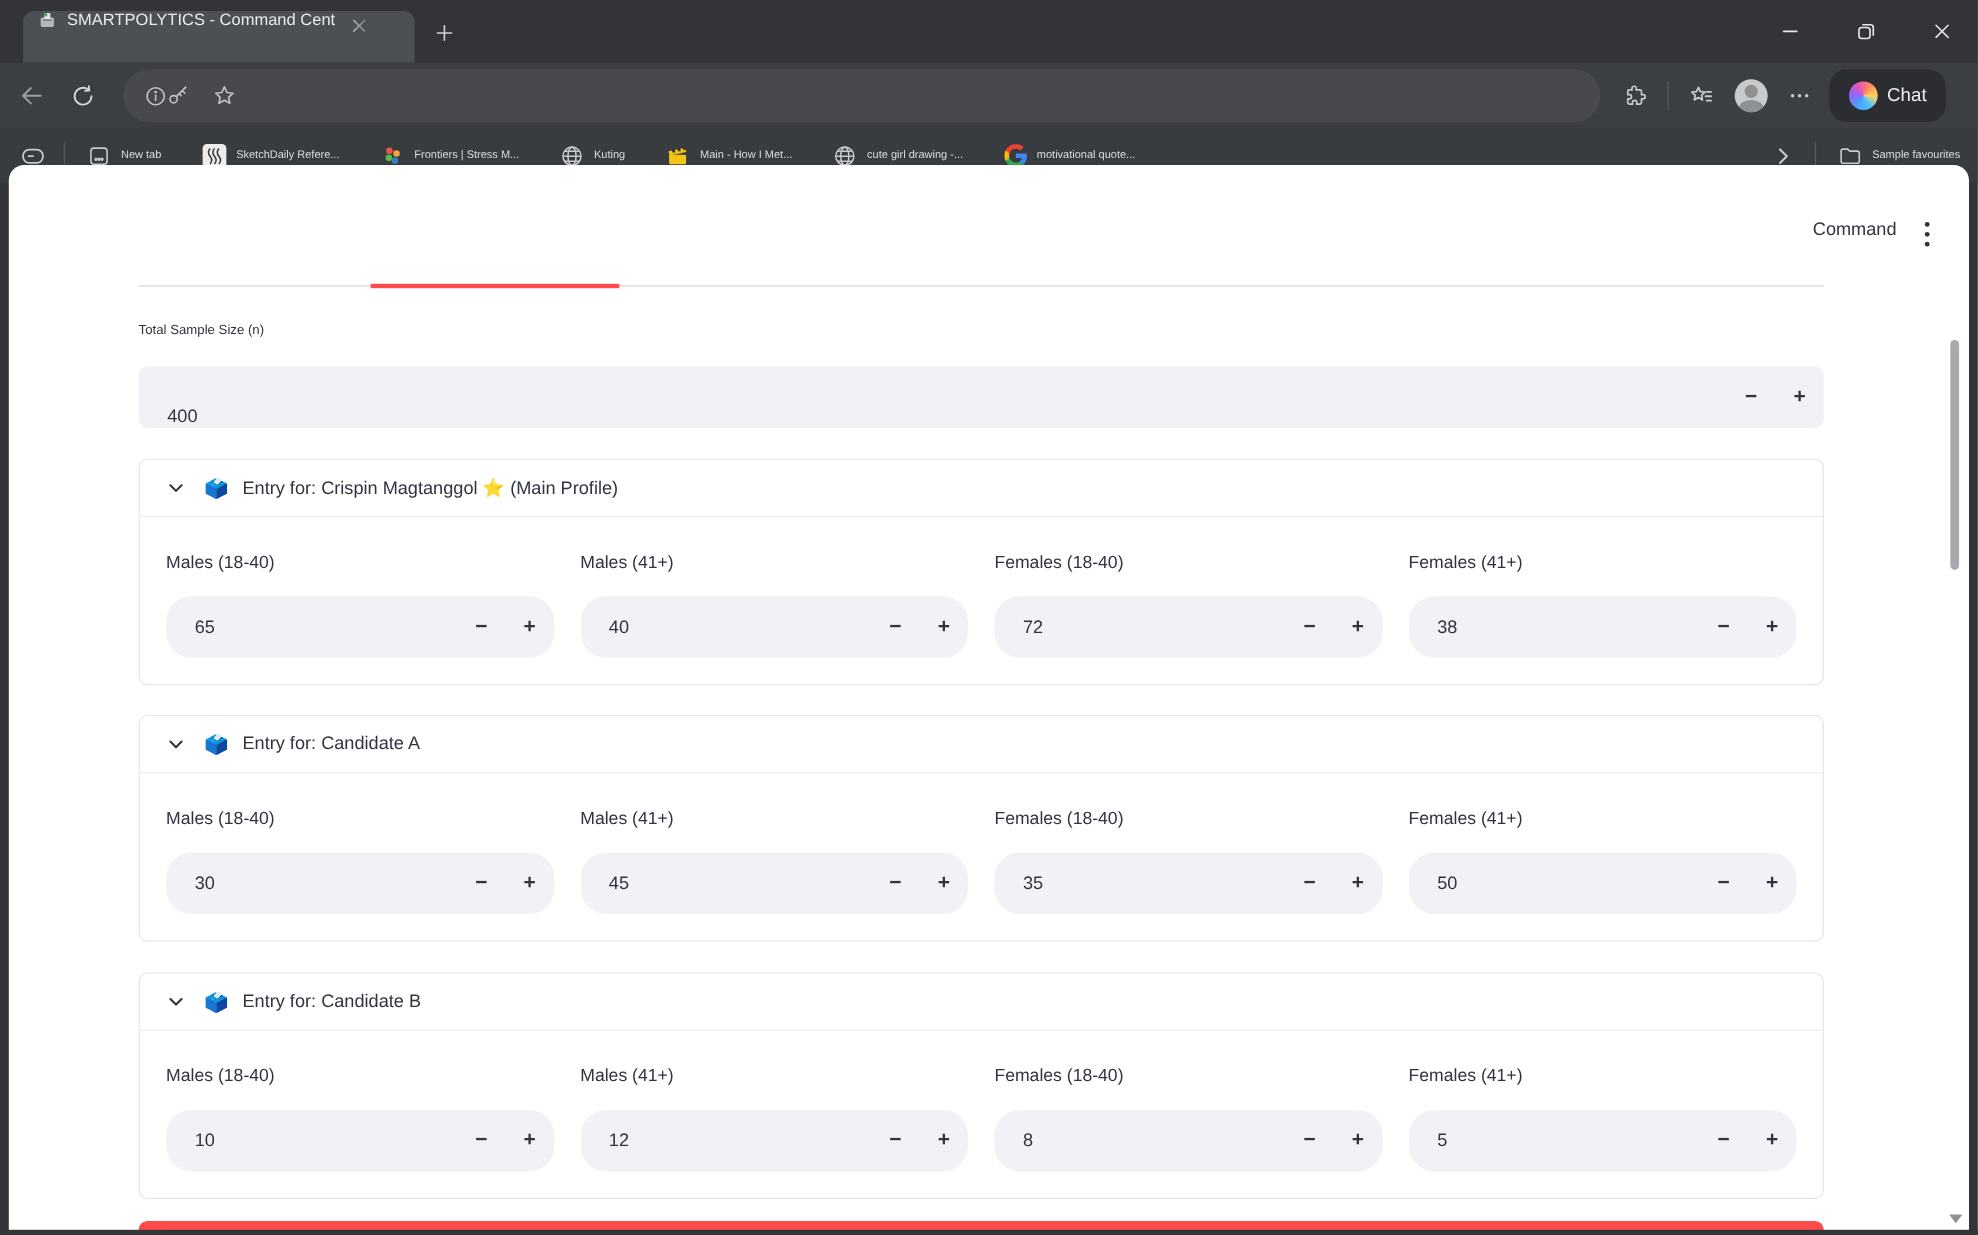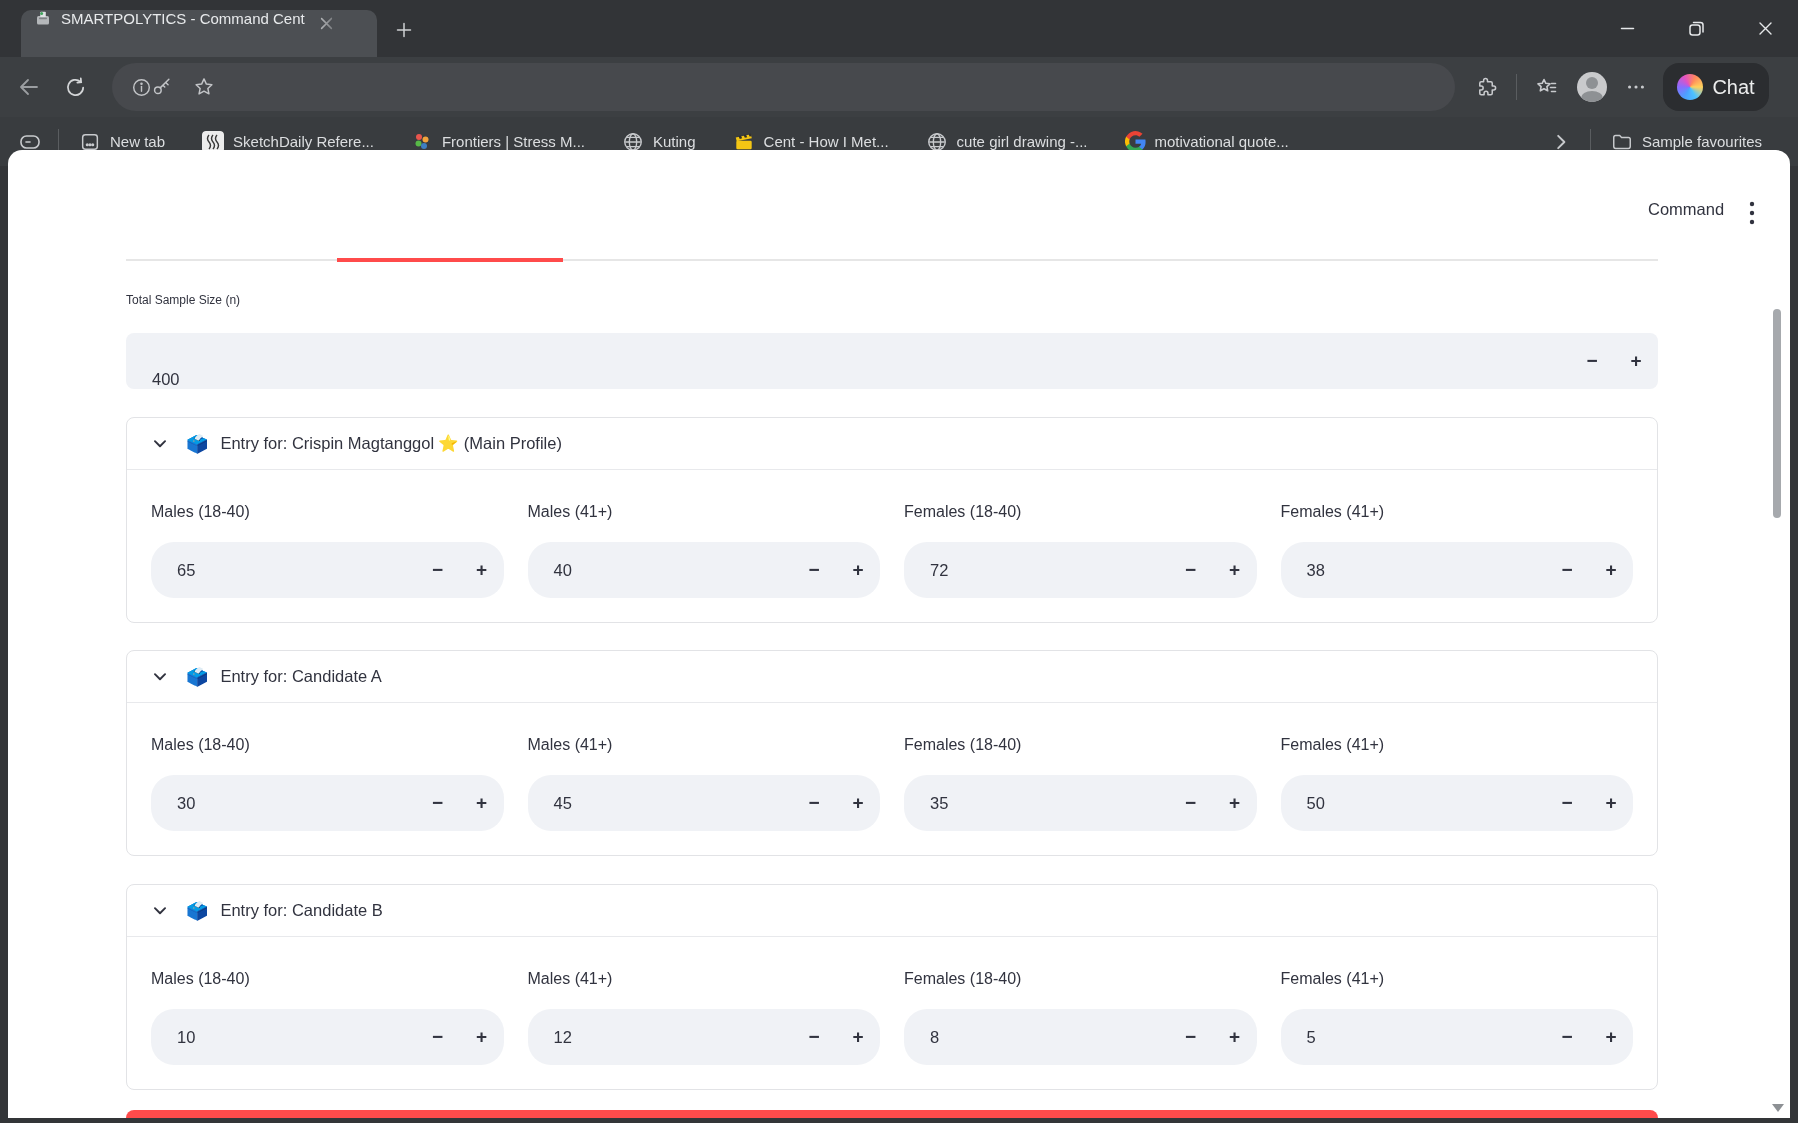--- a/index.html
+++ b/index.html
@@ -45,25 +45,25 @@
   .pill-icons { display:flex; align-items:center; gap:20px; }
   .tb-icons { display:flex; align-items:center; gap:18px; margin-left:20px; }
   .vsep { width:1px; height:26px; background:#5a5d60; }
   .avatar { width:30px; height:30px; border-radius:50%; background:#c9cacc; position:relative; overflow:hidden; }
   .avatar .head { position:absolute; left:9px; top:5px; width:12px; height:12px; border-radius:50%; background:#8e9194; }
   .avatar .body { position:absolute; left:4px; top:19px; width:22px; height:14px; border-radius:50%; background:#8e9194; }
   .chat-btn { margin-left:16px; width:106px; height:48px; background:#2b2d30; border-radius:16px;
     display:flex; align-items:center; justify-content:center; gap:9px; }
   .copilot { width:26px; height:26px; border-radius:50%;
     background:conic-gradient(from 210deg, #4d9fff, #8a6cff, #e252c2, #ff8a5c, #ffd25c, #4dc3ff, #4d9fff); }
-  .chat-label { font-size:20px; color:#eceded; }
+  .chat-label { font-size:17px; color:#eceded; }
 
   
   .bookmarks { position:absolute; left:0; top:117px; width:1798px; height:49px; background:#393c3f;
-    display:flex; align-items:center; padding:0 36px 0 18px; font-size:15px; }
+    display:flex; align-items:center; padding:0 16px 0 18px; font-size:10px; }
   .bm-item { display:flex; align-items:center; gap:9px; color:#dcdee0; white-space:nowrap; margin-right:37px; }
   .bm-right { margin-left:auto; display:flex; align-items:center; gap:20px; }
   .sq-icon { width:22px; height:22px; border-radius:4px; }
 
   
   .content { position:absolute; left:8px; top:150px; width:1782px; height:973px;
     background:#ffffff; border-radius:14px 14px 0 0; color:#31333f; overflow:hidden; }
   .deploy { position:absolute; left:1640px; top:50px; font-size:16.5px; color:#31333f; }
   .appmenu { position:absolute; left:1732px; top:50px; width:24px; height:26px;
     display:flex; align-items:center; justify-content:center; }
@@ -237,21 +237,21 @@
     </svg>
     <span>Kuting</span>
   </div>
 
   <div class="bm-item">
     <svg width="22" height="22" viewBox="0 0 24 24">
       <path d="M3 7 l16.5 -3.5 1 4.3 -16.5 3.5 z" fill="#f4c614"></path>
       <path d="M6 5.6 l2.6 -0.6 1.4 3 -2.6 0.6 z M11.5 4.4 l2.6 -0.6 1.4 3 -2.6 0.6 z M17 3.2 l2.2 -0.5 1.2 2.9 -2.4 0.5 z" fill="#2e2e2e"></path>
       <rect x="3.6" y="10.5" width="16.8" height="9.5" rx="1.5" fill="#f4c614"></rect>
     </svg>
-    <span>Cent - How I Met...</span>
+    <span>Main - How I Met...</span>
   </div>
 
   <div class="bm-item">
     <svg width="22" height="22" viewBox="0 0 24 24" fill="none" stroke="#c8cacd" stroke-width="1.5">
       <circle cx="12" cy="12" r="9"></circle>
         <ellipse cx="12" cy="12" rx="4" ry="9"></ellipse>
         <path d="M3.5 12 h17 M5 7 h14 M5 17 h14"></path>
     </svg>
     <span>cute girl drawing -...</span>
   </div>

